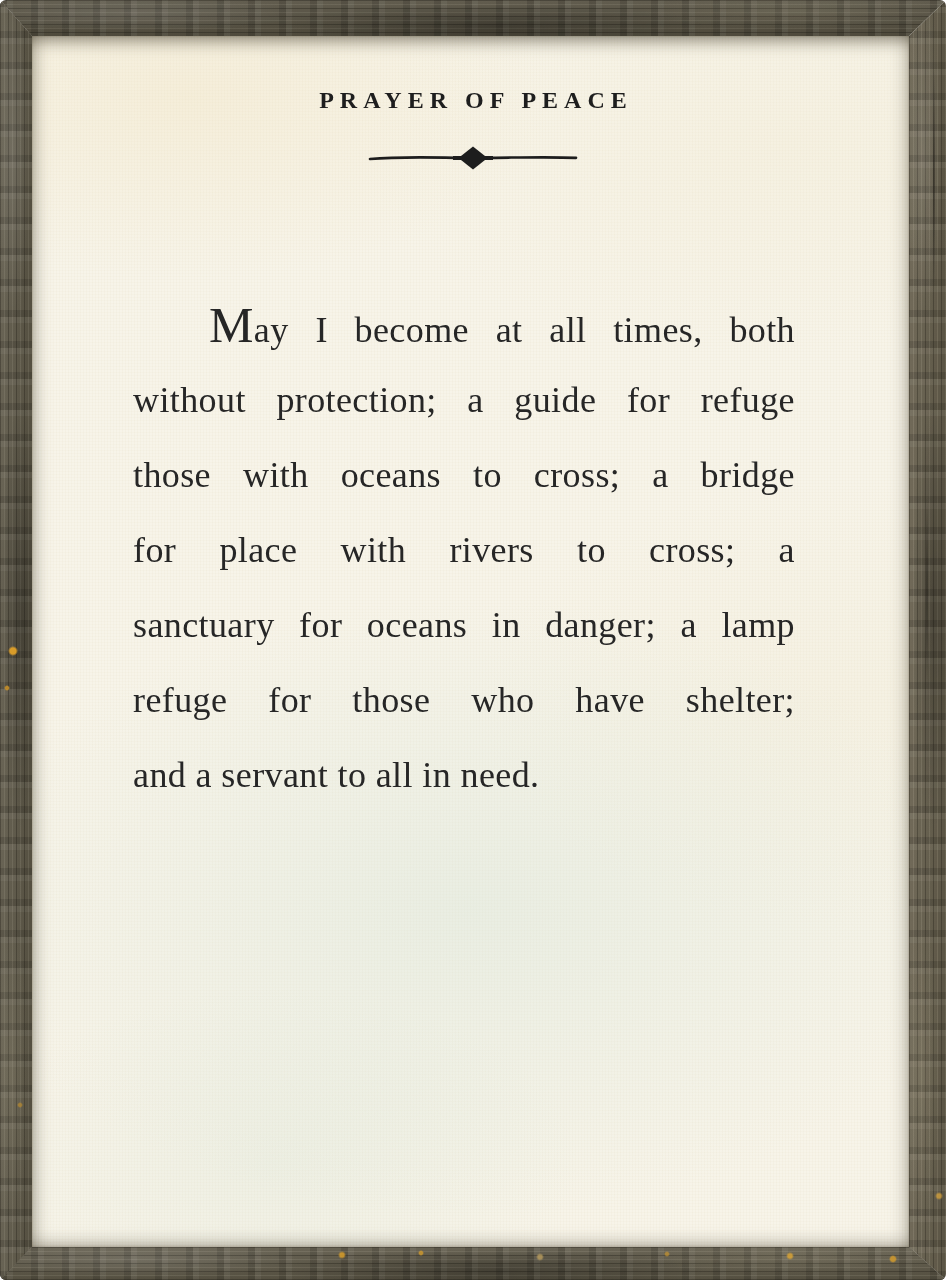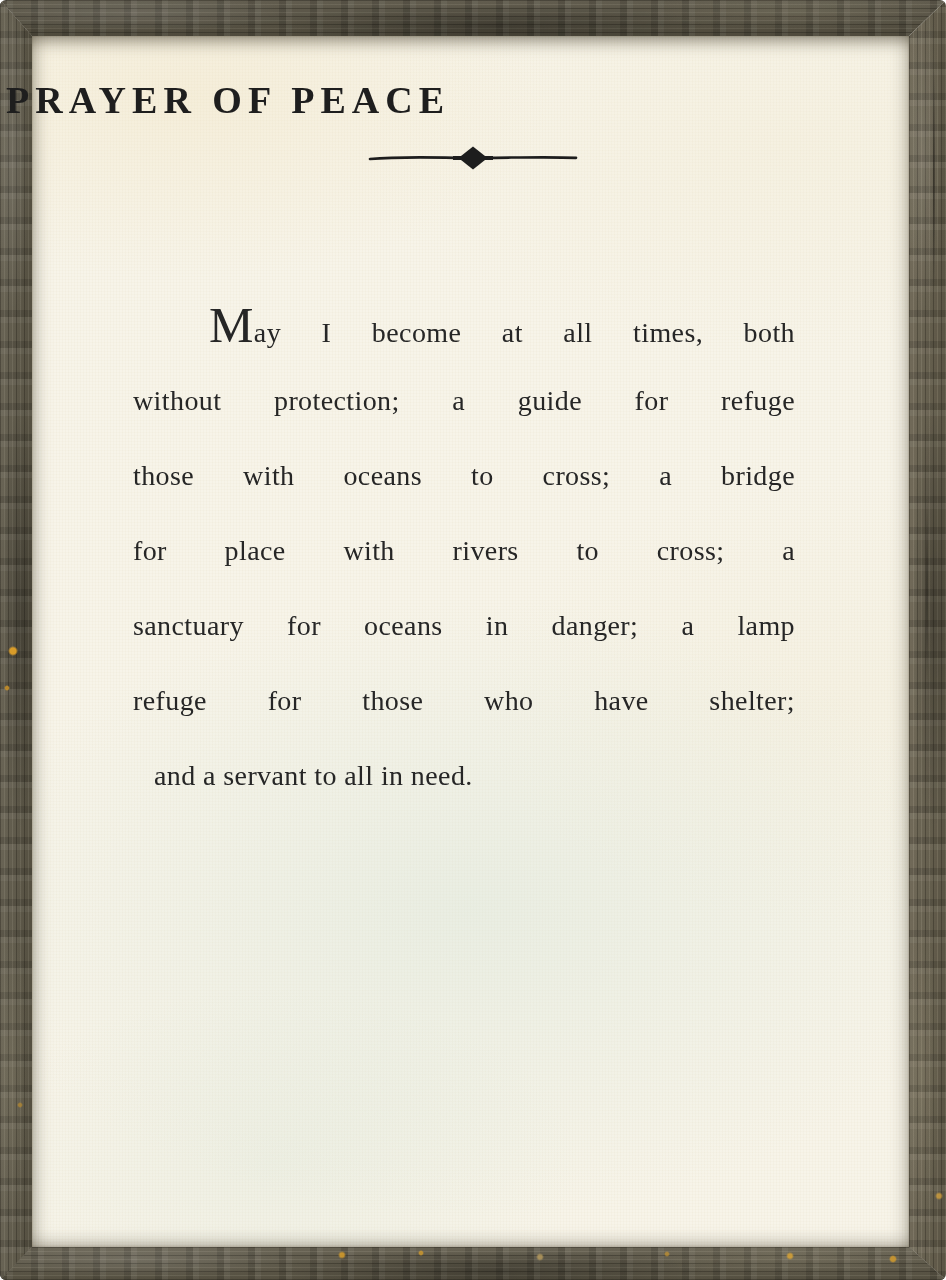--- a/index.html
+++ b/index.html
@@ -110,24 +110,24 @@
       inset 15px 0 16px -12px rgba(64,56,38,.38),
       inset -15px 0 16px -12px rgba(64,56,38,.34),
       inset 0 -15px 16px -12px rgba(64,56,38,.40),
       inset 0 0 2px rgba(64,56,38,.35);
   }
 
   
   .print-title {
     position: absolute;
     top: 84px; left: 0; right: 0;
-    text-align: left;
+    text-align: center;
     font-family: "Liberation Serif", "DejaVu Serif", serif;
     font-weight: 700;
-    font-size: 38px;
+    font-size: 24px;
     line-height: 32px;
     letter-spacing: 6px;
     padding-left: 6px; 
     color: #1e1e1e;
   }
 
   .divider-wrap {
     position: absolute;
     top: 144px; left: 0; right: 0;
     display: flex;
@@ -135,38 +135,37 @@
   }
 
   .prayer {
     position: absolute;
     left: 133px;
     top: 288px;
     width: 662px;
   }
   .prayer-line {
     font-family: "Liberation Serif", "DejaVu Serif", serif;
-    font-size: 28px;
+    font-size: 36px;
     letter-spacing: 0.4px;
     color: #262626;
     height: 75px;
     line-height: 75px;
     text-align: justify;
     text-align-last: justify;
     white-space: normal;
   }
   .prayer-line.first {
     text-indent: 76px;
   }
   .prayer-line.first::first-letter {
     font-size: 50px;
   }
   .prayer-line.last {
     text-align-last: left;
-    margin-left: 21px;
   }
 </style>
 </head>
 <body>
 
 <div class="art-frame">
 
   <div class="wood wood-h frame-top"></div>
   <div class="wood wood-v frame-left"></div>
   <div class="wood wood-v frame-right"></div>

